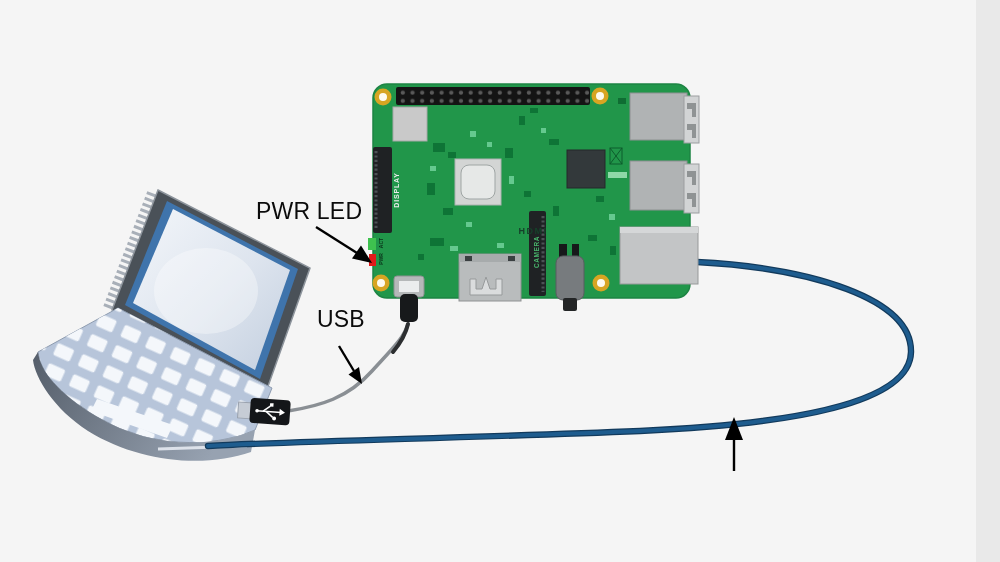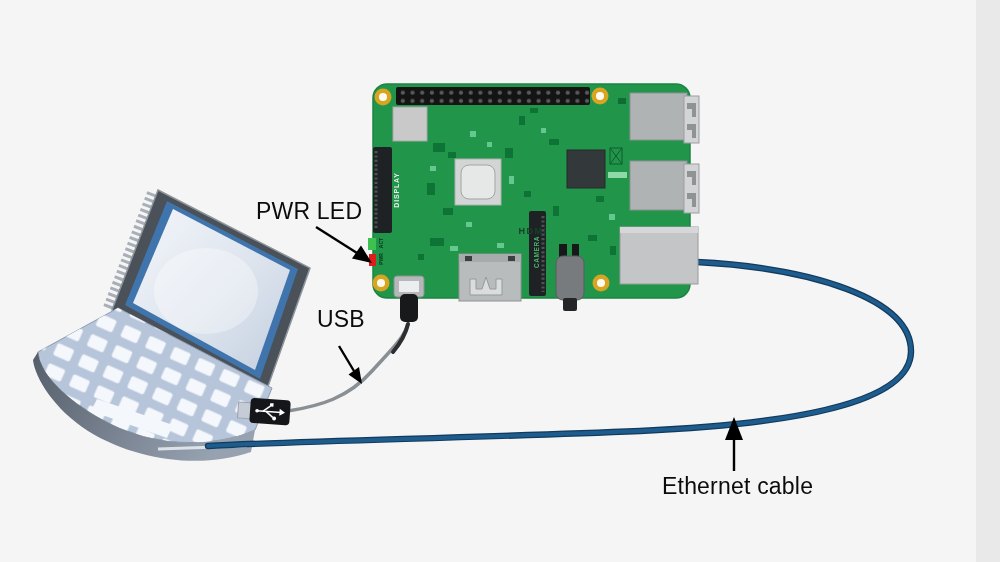--- a/index.html
+++ b/index.html
@@ -210,20 +210,19 @@
     </g>
     <g>
       <line x1="734" y1="471" x2="734" y2="437" fill="none"></line>
       <polygon points="734,417 725,440 743,440" stroke="none"></polygon>
     </g>
   </g>
 </svg>
 
 <div class="lbl" style="left:256px; top:200px;">PWR LED</div>
 <div class="lbl" style="left:317px; top:308px;">USB</div>
-<div class="lbl" style="left:662px; top:475px;">Ethernet cable</div>
 
 <div class="silk silk-display vert">DISPLAY</div>
 <div class="silk silk-camera vert">CAMERA</div>
 <div class="silk silk-hdmi ctr">HDMI</div>
 <div class="silk silk-act vert">ACT</div>
 <div class="silk silk-pwr vert">PWR</div>
 </div>
 
 </body></html>

